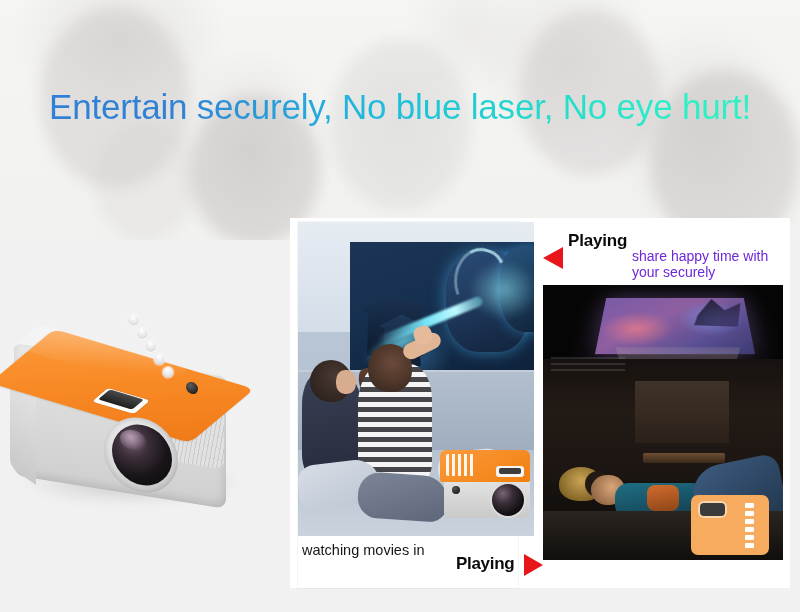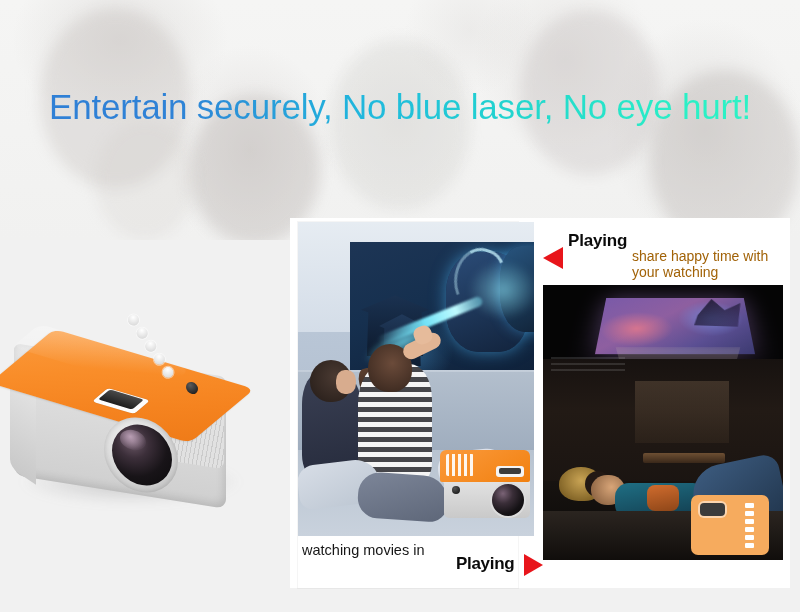--- a/index.html
+++ b/index.html
@@ -415,21 +415,21 @@
     border-top:11px solid transparent;
     border-bottom:11px solid transparent;
     border-right:20px solid #e8151b;
   }
   .playing-tag{
     position:absolute;left:568px;top:231px;
     font-size:17px;font-weight:bold;color:#0b0b0b;letter-spacing:-.2px;
   }
   .playing-sub{
     position:absolute;left:632px;top:248px;width:160px;
-    font-size:14px;line-height:1.16;color:#a16207;
+    font-size:14px;line-height:1.16;color:#6d28d9;
   }
 
   
   .panel-white{
     position:absolute;left:290px;top:218px;width:500px;height:370px;
     background:#ffffff;
   }
 </style>
 </head>
 <body>
@@ -514,21 +514,21 @@
       <div>watching movies in</div>
     </div>
     <div class="bedroom-tag">Playing</div>
     <div class="tri-right"></div>
   </div>
 
   <div class="tri-left"></div>
   <div class="playing-tag">Playing</div>
   <div class="playing-sub">
     <div>share happy time with</div>
-    <div>your watching</div>
+    <div>your securely</div>
   </div>
 
   <div class="card-right">
     <div class="cr-ceilimg"></div>
     <div class="cr-ceilshape"></div>
     <div class="cr-cone"></div>
     <div class="cr-wall"></div>
     <div class="cr-wallpanel"></div>
     <div class="cr-text"></div>
     <div class="cr-shelf"></div>

